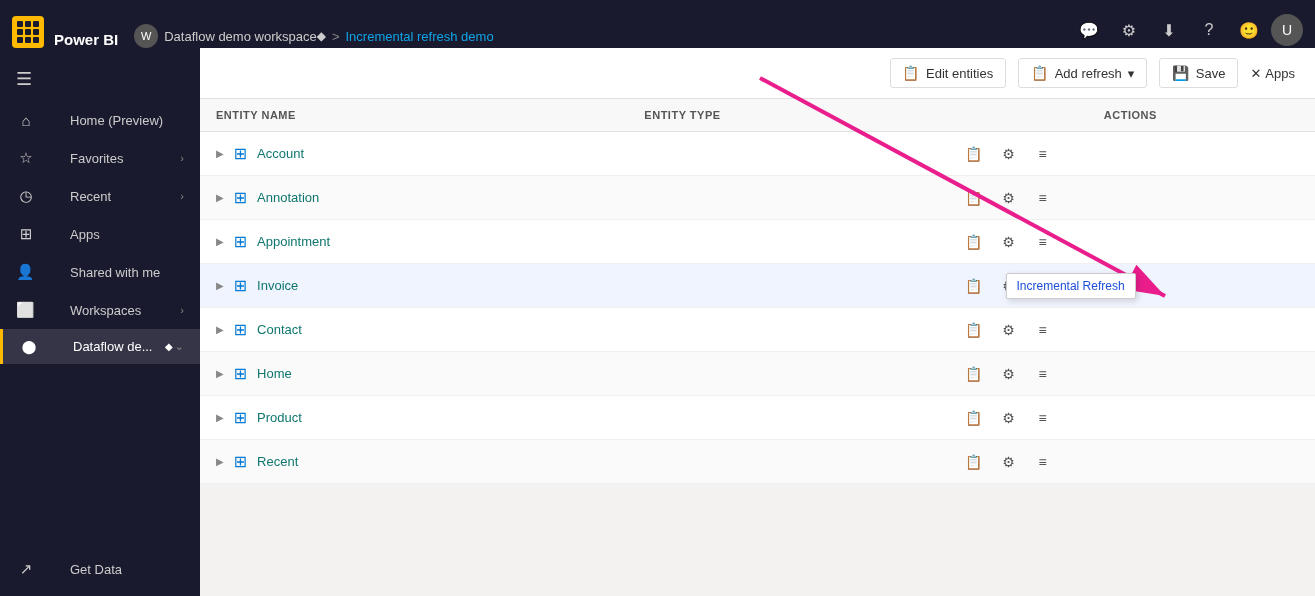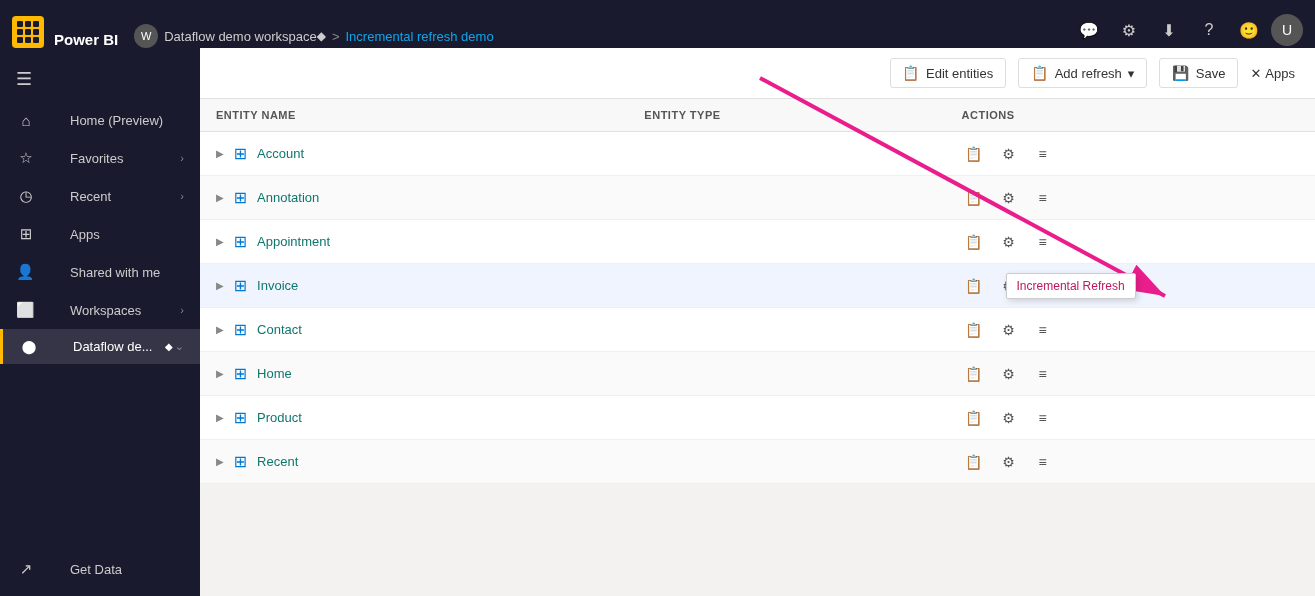--- a/index.html
+++ b/index.html
@@ -76,42 +76,42 @@
 
     
     .table-container { flex: 1; overflow-y: auto; }
     table { width: 100%; border-collapse: collapse; }
     thead tr { background: #f8f8f8; }
     thead th {
       text-align: left; padding: 10px 16px; font-size: 11px; font-weight: 700;
       color: #555; border-bottom: 1px solid #e0e0e0; letter-spacing: 0.5px;
       text-transform: uppercase;
     }
-    thead th.col-actions { text-align: left; }
+    thead th.col-actions { text-align: center; }
     tbody tr { border-bottom: 1px solid #f0f0f0; background: #fff; }
     tbody tr:nth-child(even) { background: #fafafa; }
     .entity-cell { display: flex; align-items: center; gap: 10px; padding: 12px 16px; }
     .expand-arrow { color: #888; font-size: 10px; cursor: pointer; }
     .entity-icon { font-size: 16px; color: #0078d4; }
     .entity-name { font-size: 13px; color: #0f766e; cursor: pointer; }
     td { vertical-align: middle; }
     td.actions-cell { padding: 0 16px; }
     .action-icons { display: flex; align-items: center; gap: 8px; }
     .action-icon-btn {
       width: 26px; height: 26px; display: flex; align-items: center; justify-content: center;
       color: #555; font-size: 14px; cursor: pointer; border-radius: 3px;
     }
 
     
     .tooltip-wrapper { position: relative; }
     .tooltip-box {
       position: absolute; right: -80px; top: 50%; transform: translateY(-50%);
       background: #fff; border: 1px solid #ccc; padding: 5px 10px; font-size: 12px;
       white-space: nowrap; z-index: 200; box-shadow: 2px 2px 6px rgba(0,0,0,0.15);
-      border-radius: 2px; color: #be185d;
+      border-radius: 2px; color: #1d4ed8;
     }
 
     
     .arrow-overlay {
       position: absolute; pointer-events: none; z-index: 300;
     }
 
     
     .main-wrapper { position: relative; flex: 1; display: flex; flex-direction: column; overflow: hidden; }
   </style>

